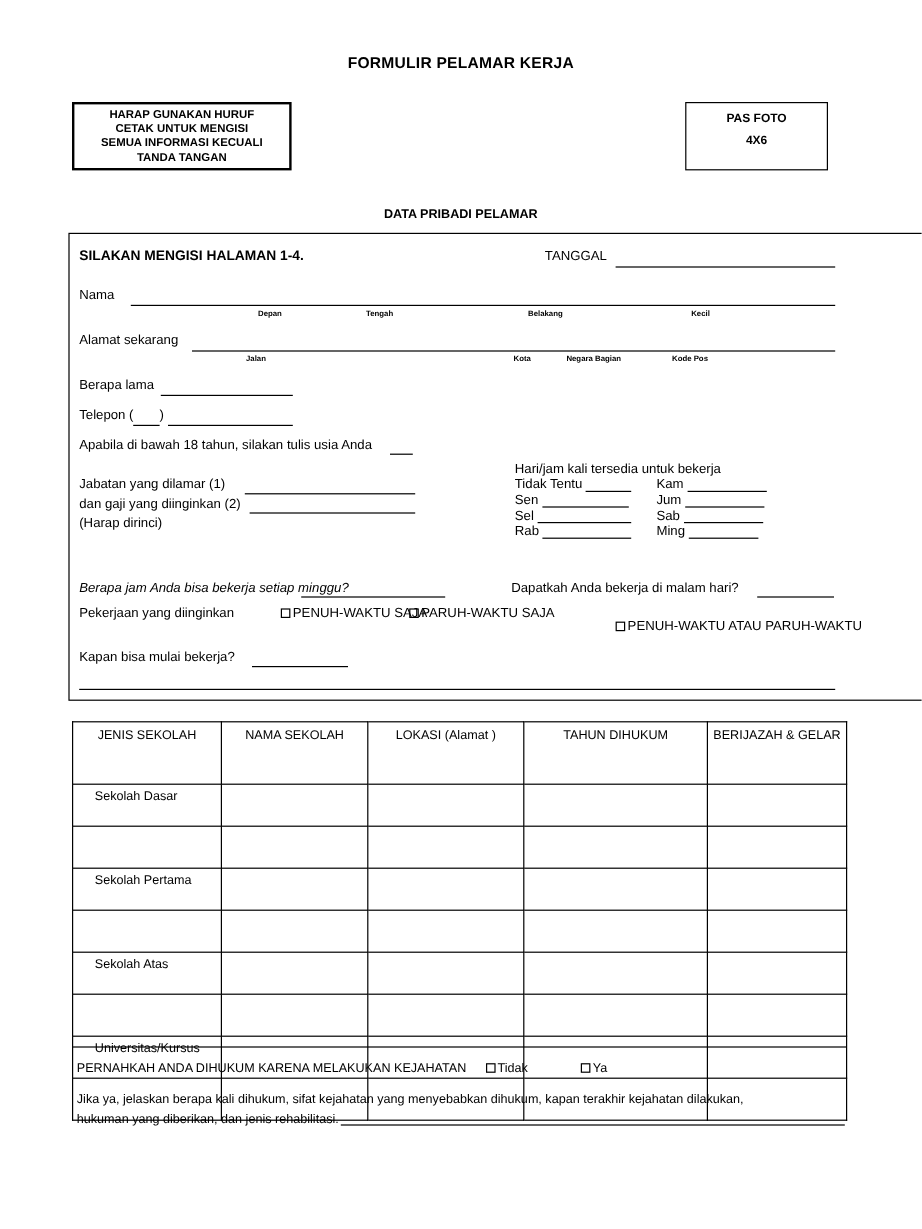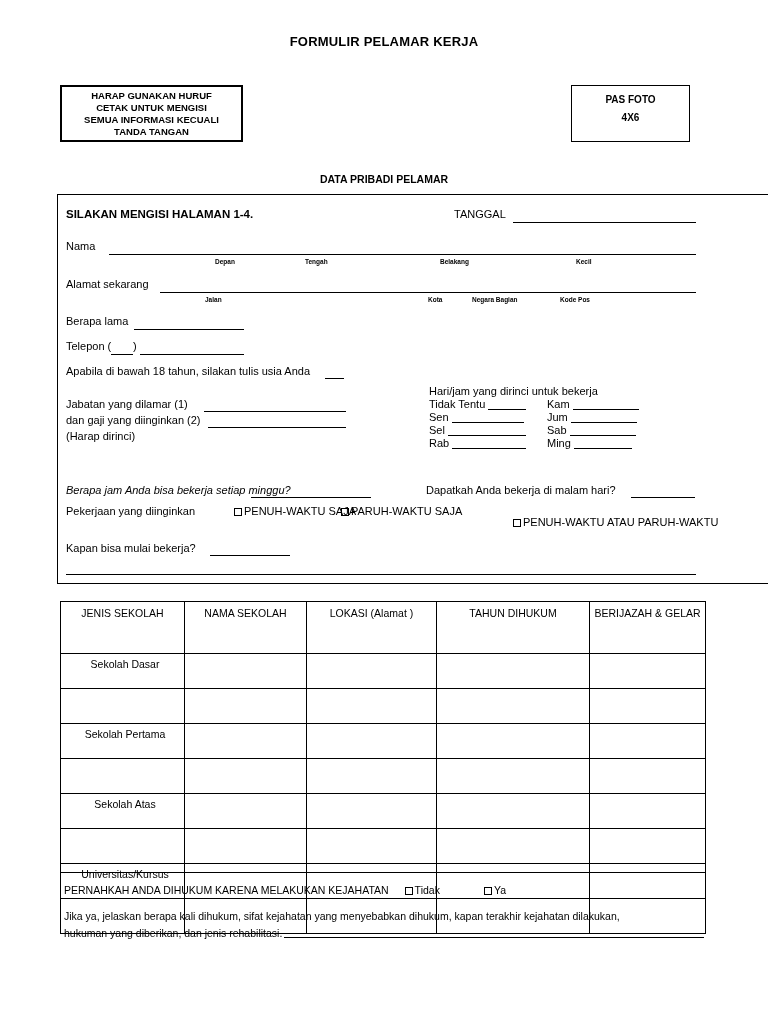--- a/index.html
+++ b/index.html
@@ -14,21 +14,21 @@
     font-family: "Liberation Sans", sans-serif;
     color: #000000;
     overflow: hidden;
   }
 
   .page { position: absolute; inset: 0; }
 
   
   .form-title {
     position: absolute;
-    left: 0; top: 34px;
+    left: 0; top: 45px;
     width: 768px;
     text-align: center;
     font-size: 13px;
     font-weight: bold;
     letter-spacing: 0.2px;
   }
 
   
   .notice-box {
     position: absolute;
@@ -117,23 +117,23 @@
   }
   .edu-table th {
     height: 47px;
     font-weight: normal;
     text-align: center;
     padding-top: 4px;
     line-height: 15px;
   }
   .edu-table td { height: 30px; }
   .edu-table td.label-cell {
-    padding-left: 5px;
+    padding-left: 18px;
     padding-top: 4px;
-    text-align: center;
+    text-align: left;
   }
 
   
   .hr-thick {
     position: absolute;
     left: 60px;
     width: 645px;
     border-top: 1.5px solid #000;
   }
   .bottom-q {
@@ -207,21 +207,21 @@
 
       <div class="row" style="left:8px; top:203px;">Jabatan yang dilamar (1)</div>
       <div class="ul-line" style="left:146px; top:216px; width:142px;"></div>
 
       <div class="row" style="left:8px; top:219px;">dan gaji yang diinginkan   (2)</div>
       <div class="ul-line" style="left:150px; top:232px; width:138px;"></div>
 
       <div class="row" style="left:8px; top:235px;">(Harap dirinci)</div>
 
       <div class="sched">
-        <div class="sched-title">Hari/jam yang dirinci untuk bekerja</div>
+        <div class="sched-title">Hari/jam kali tersedia untuk bekerja</div>
         <div class="sched-grid">
           <div class="sched-cell">
             <span>Tidak Tentu</span>
             <span class="dash" style="width:38px;"></span>
           </div>
           <div class="sched-cell">
             <span>Kam</span>
             <span class="dash" style="width:66px;"></span>
           </div>
 

